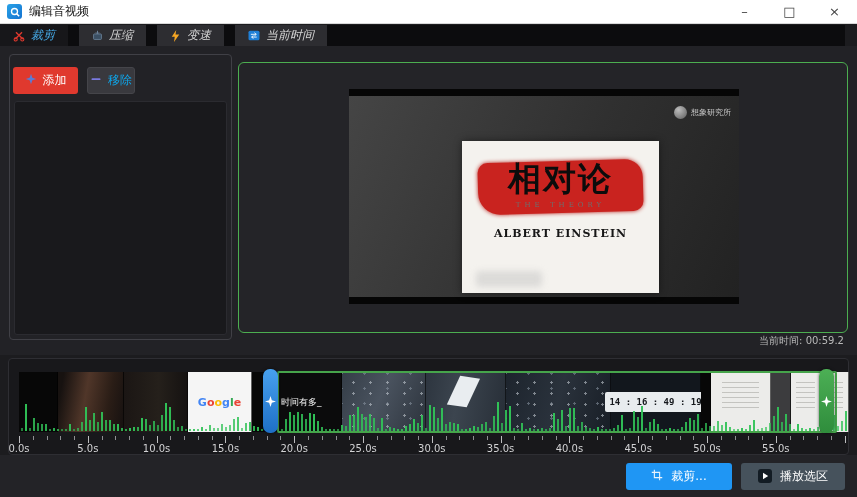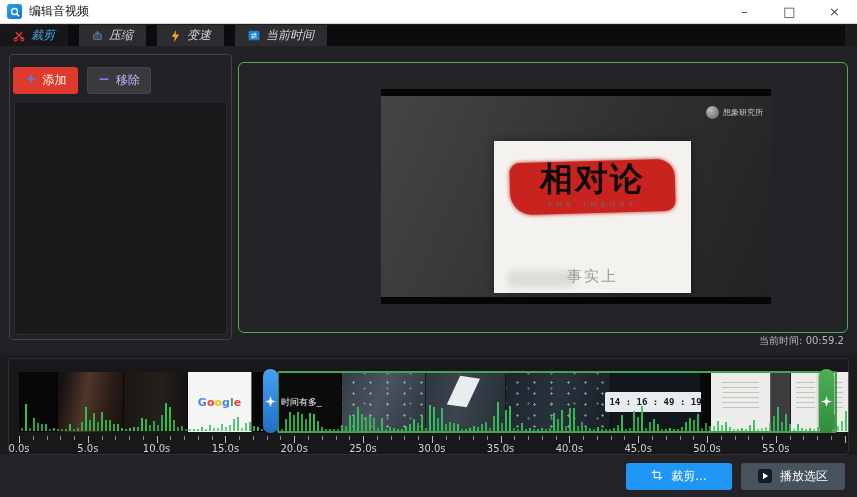--- a/index.html
+++ b/index.html
@@ -17,25 +17,25 @@
   .tab{display:flex;align-items:center;gap:6px;padding:0 13px;background:#2d2d31;color:#d6d6d6;font-size:12px;white-space:nowrap;}
   .tab.active{background:#17171a;color:#45a7e3;}
   .tab svg{display:block}
   
   .main{position:absolute;top:46px;left:0;right:0;height:309px;background:#222226;}
   .groupbox{position:absolute;left:9px;top:8px;width:223px;height:286px;border:1px solid #404046;border-radius:4px;box-sizing:border-box;}
   .chip{position:absolute;left:22px;top:-10px;background:#3b3b41;border:1px solid #4a4a50;border-radius:3px;padding:2px 10px;font-size:12px;color:#ededed;display:flex;gap:6px;align-items:center;}
   .btnrow{position:absolute;top:12px;left:3px;display:flex;gap:9px;}
   .btn{height:27px;border-radius:3px;display:flex;align-items:center;justify-content:center;gap:6px;font-size:12px;box-sizing:border-box;}
   .btn.add{width:65px;background:#e0392e;color:#ffffff;}
-  .btn.dim{width:64px;background:#39393e;color:#c4b5fd;border:1px solid #45454a;}
+  .btn.dim{width:48px;background:#39393e;color:#0ea5e9;border:1px solid #45454a;}
   .listbox{position:absolute;left:4px;right:4px;top:46px;bottom:4px;background:#19191c;border:1px solid #2b2b30;border-radius:3px;}
   
   .preview-panel{position:absolute;left:238px;top:16px;width:610px;height:271px;border:1px solid #4cae50;border-radius:6px;background:#242428;box-sizing:border-box;}
-  .video{position:absolute;left:110px;top:26px;width:390px;height:215px;background:linear-gradient(115deg,#454545 0%,#303030 55%,#222 100%);border-top:7px solid #060606;border-bottom:7px solid #060606;box-sizing:border-box;margin-left:32px;}
+  .video{position:absolute;left:110px;top:26px;width:390px;height:215px;background:linear-gradient(115deg,#454545 0%,#303030 55%,#222 100%);border-top:7px solid #060606;border-bottom:7px solid #060606;box-sizing:border-box;}
   .watermark{position:absolute;right:8px;top:10px;display:flex;align-items:center;gap:4px;color:#c9c9c9;font-size:8px;}
   .wm-circle{width:13px;height:13px;border-radius:50%;background:radial-gradient(circle at 35% 30%,#bdbdbd,#5c5c5c);}
   .slide-card{position:absolute;left:113px;top:45px;width:197px;height:152px;background:#f4f2ee;box-shadow:0 0 8px rgba(0,0,0,.45);}
   .brush{position:absolute;left:16px;top:20px;right:16px;height:52px;background:#c9231f;border-radius:10px 18px 10px 22px;transform:rotate(-1.6deg);box-shadow:0 0 4px #b71f1b;}
   .slide-title{position:absolute;top:21px;left:0;width:100%;text-align:center;font-family:"DejaVu Serif","Liberation Serif",serif;font-weight:bold;font-size:33px;color:#0c0c0c;letter-spacing:2px;line-height:1;}
   .slide-eng{position:absolute;top:60px;left:0;width:100%;text-align:center;font-family:"DejaVu Serif",serif;font-size:7px;color:#6e6e6e;letter-spacing:4px;}
   .slide-author{position:absolute;top:86px;left:0;width:100%;text-align:center;font-family:"DejaVu Serif","Liberation Serif",serif;font-weight:bold;font-size:11px;letter-spacing:1px;color:#161616;}
   .smudge{position:absolute;bottom:6px;left:14px;width:66px;height:16px;background:rgba(190,190,190,.45);filter:blur(3px);border-radius:4px;}
   .slide-caption{position:absolute;bottom:7px;left:0;width:100%;text-align:center;font-size:15px;color:#9b9b9b;letter-spacing:2px;}
   .current-time{position:absolute;right:13px;top:288px;font-size:10px;color:#b9b9b9;}
@@ -164,22 +164,22 @@
   <div class="preview-panel">
     <div class="video">
       <div class="watermark">
         <span class="wm-circle"></span>
         <span>想象研究所</span>
       </div>
       <div class="slide-card">
         <div class="brush"></div>
         <div class="slide-eng">THE THEORY</div>
         <div class="slide-title">相对论</div>
+        <div class="slide-author">ALBERT EINSTEIN</div>
         <div class="smudge"></div>
-        <div class="slide-caption">事实上</div>
       </div>
     </div>
   </div>
   <div class="current-time">当前时间: 00:59.2</div>
 </div>
 
 <div class="timeline-panel">
   <div class="strip">
     <div class="segs" id="segs">
         <div class="seg black" style="width: 39px;"></div>

